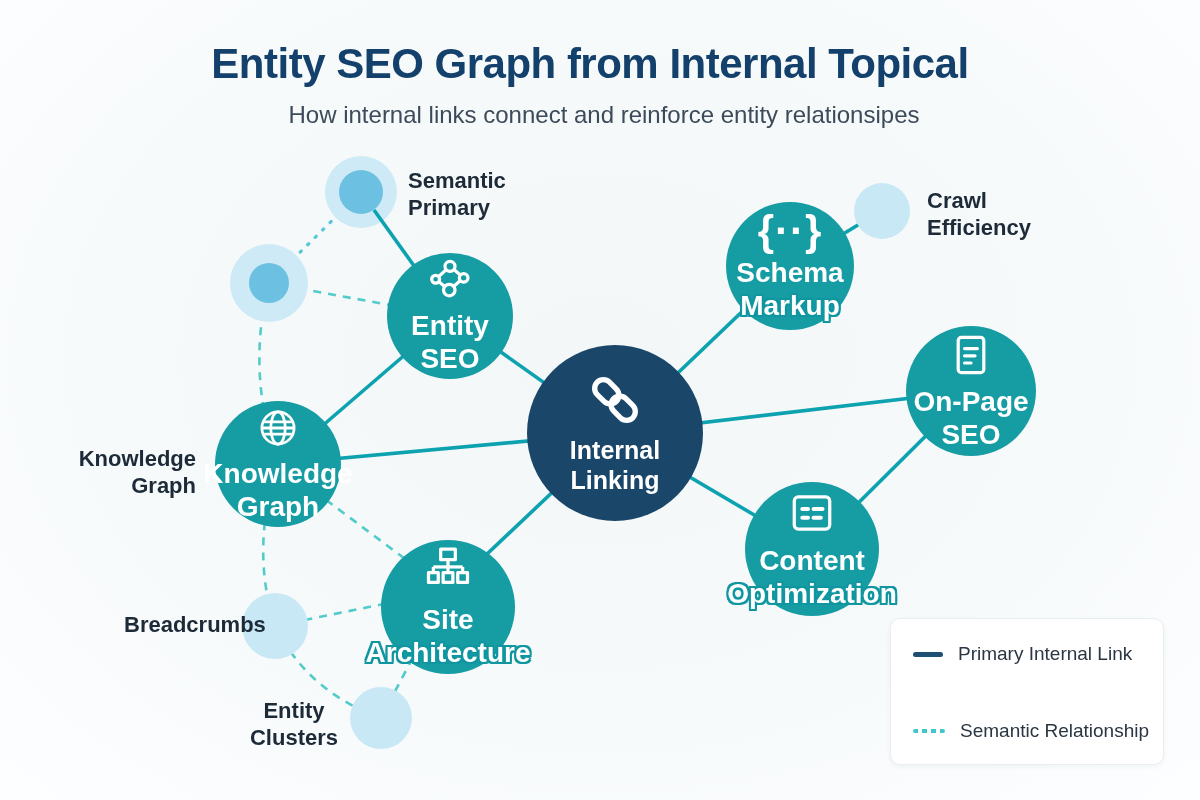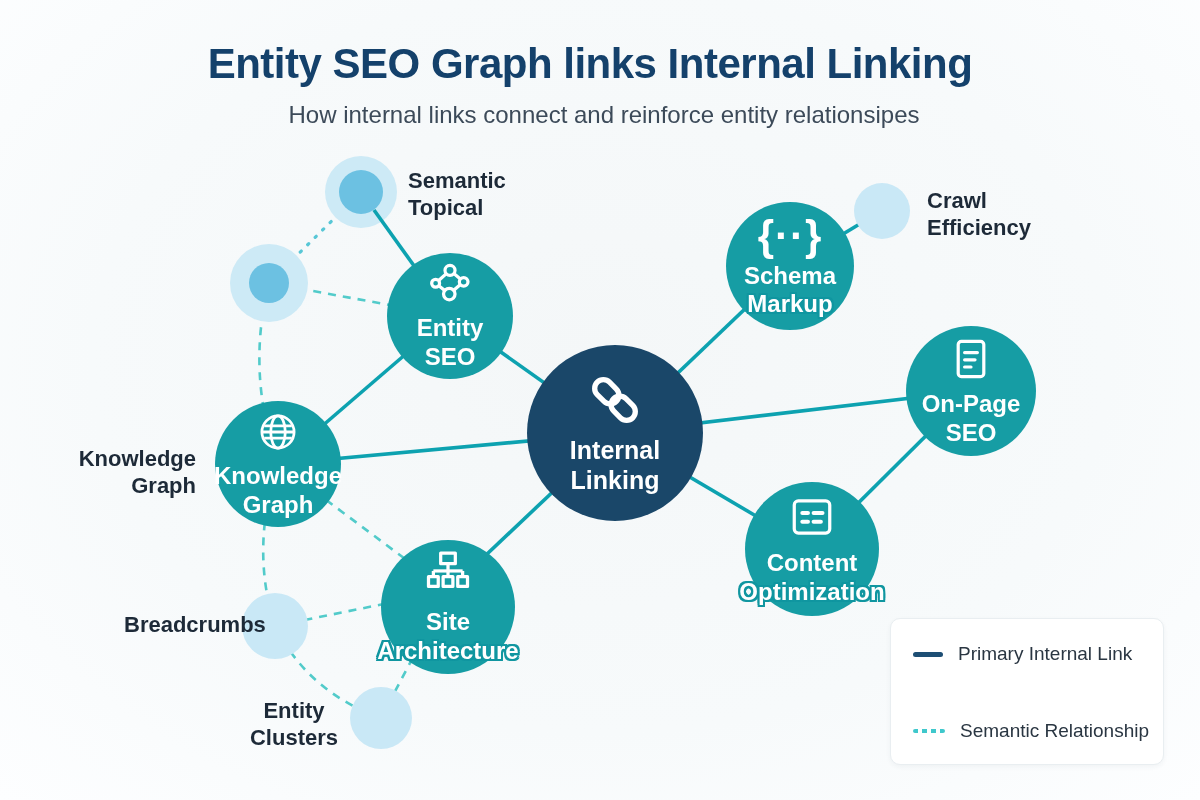--- a/index.html
+++ b/index.html
@@ -23,21 +23,21 @@
 
   
   .node {
     position:absolute; border-radius:50%;
     display:flex; flex-direction:column; align-items:center; justify-content:center;
     color:#fff; text-align:center; font-weight:700;
   }
   .node.teal { background:#169da4; }
   .node.navy { background:#1a4769; }
   .node .icon { display:block; margin-bottom:7px; }
-  .node-label { font-size:24px; line-height:1.17; font-weight:700; }
+  .node-label { font-size:28px; line-height:1.17; font-weight:700; }
   .node-label span { display:block; white-space:nowrap; }
   .node-label .outline {
     color:#fff;
     text-shadow:
       -2px -2px 0 #1096a0, 2px -2px 0 #1096a0,
       -2px  2px 0 #1096a0, 2px  2px 0 #1096a0,
        0   -2px 0 #1096a0, 0    2px 0 #1096a0,
       -2px  0   0 #1096a0, 2px  0   0 #1096a0;
   }
   #node-internal-linking { left:527px; top:345px; width:176px; height:176px; }
@@ -73,21 +73,21 @@
   .swatch-dashed {
     width:32px; height:4px; flex:0 0 auto; border-radius:2px;
     background:repeating-linear-gradient(90deg, #3fc8cc 0 5px, transparent 5px 9px);
   }
   .swatch-circle { width:26px; height:26px; border-radius:50%; background:#c9e8f6; flex:0 0 auto; margin-left:2px; }
 </style>
 </head>
 <body>
 
 <div class="header">
-  <div class="title">Entity SEO Graph links Internal Linking</div>
+  <div class="title">Entity SEO Graph from Internal Topical</div>
   <div class="subtitle">How internal links connect and reinforce entity relationsipes</div>
 </div>
 
 <svg class="connectors" width="1200" height="800" viewBox="0 0 1200 800">
 
   <g>
     <path class="dotted-link" d="M361,192 L269,283"></path>
     <path class="dashed-link" d="M269,283 L450,316"></path>
     <path class="dashed-link" d="M269,283 Q246,373 278,464"></path>
     <path class="dashed-link" d="M278,464 Q250,548 275,626"></path>
@@ -222,21 +222,21 @@
     </g>
   </svg>
   <div class="node-label">
     <span>Knowledge</span>
     <span>Graph</span>
   </div>
 </div>
 
 <div class="ext-label" id="label-semantic-keywords">
   <span>Semantic</span>
-  <span>Topical</span>
+  <span>Primary</span>
 </div>
 <div class="ext-label" id="label-crawl-efficiency">
   <span>Crawl</span>
   <span>Efficiency</span>
 </div>
 <div class="ext-label" id="label-knowledge-graph">
   <span>Knowledge</span>
   <span>Graph</span>
 </div>
 <div class="ext-label" id="label-breadcrumbs">

